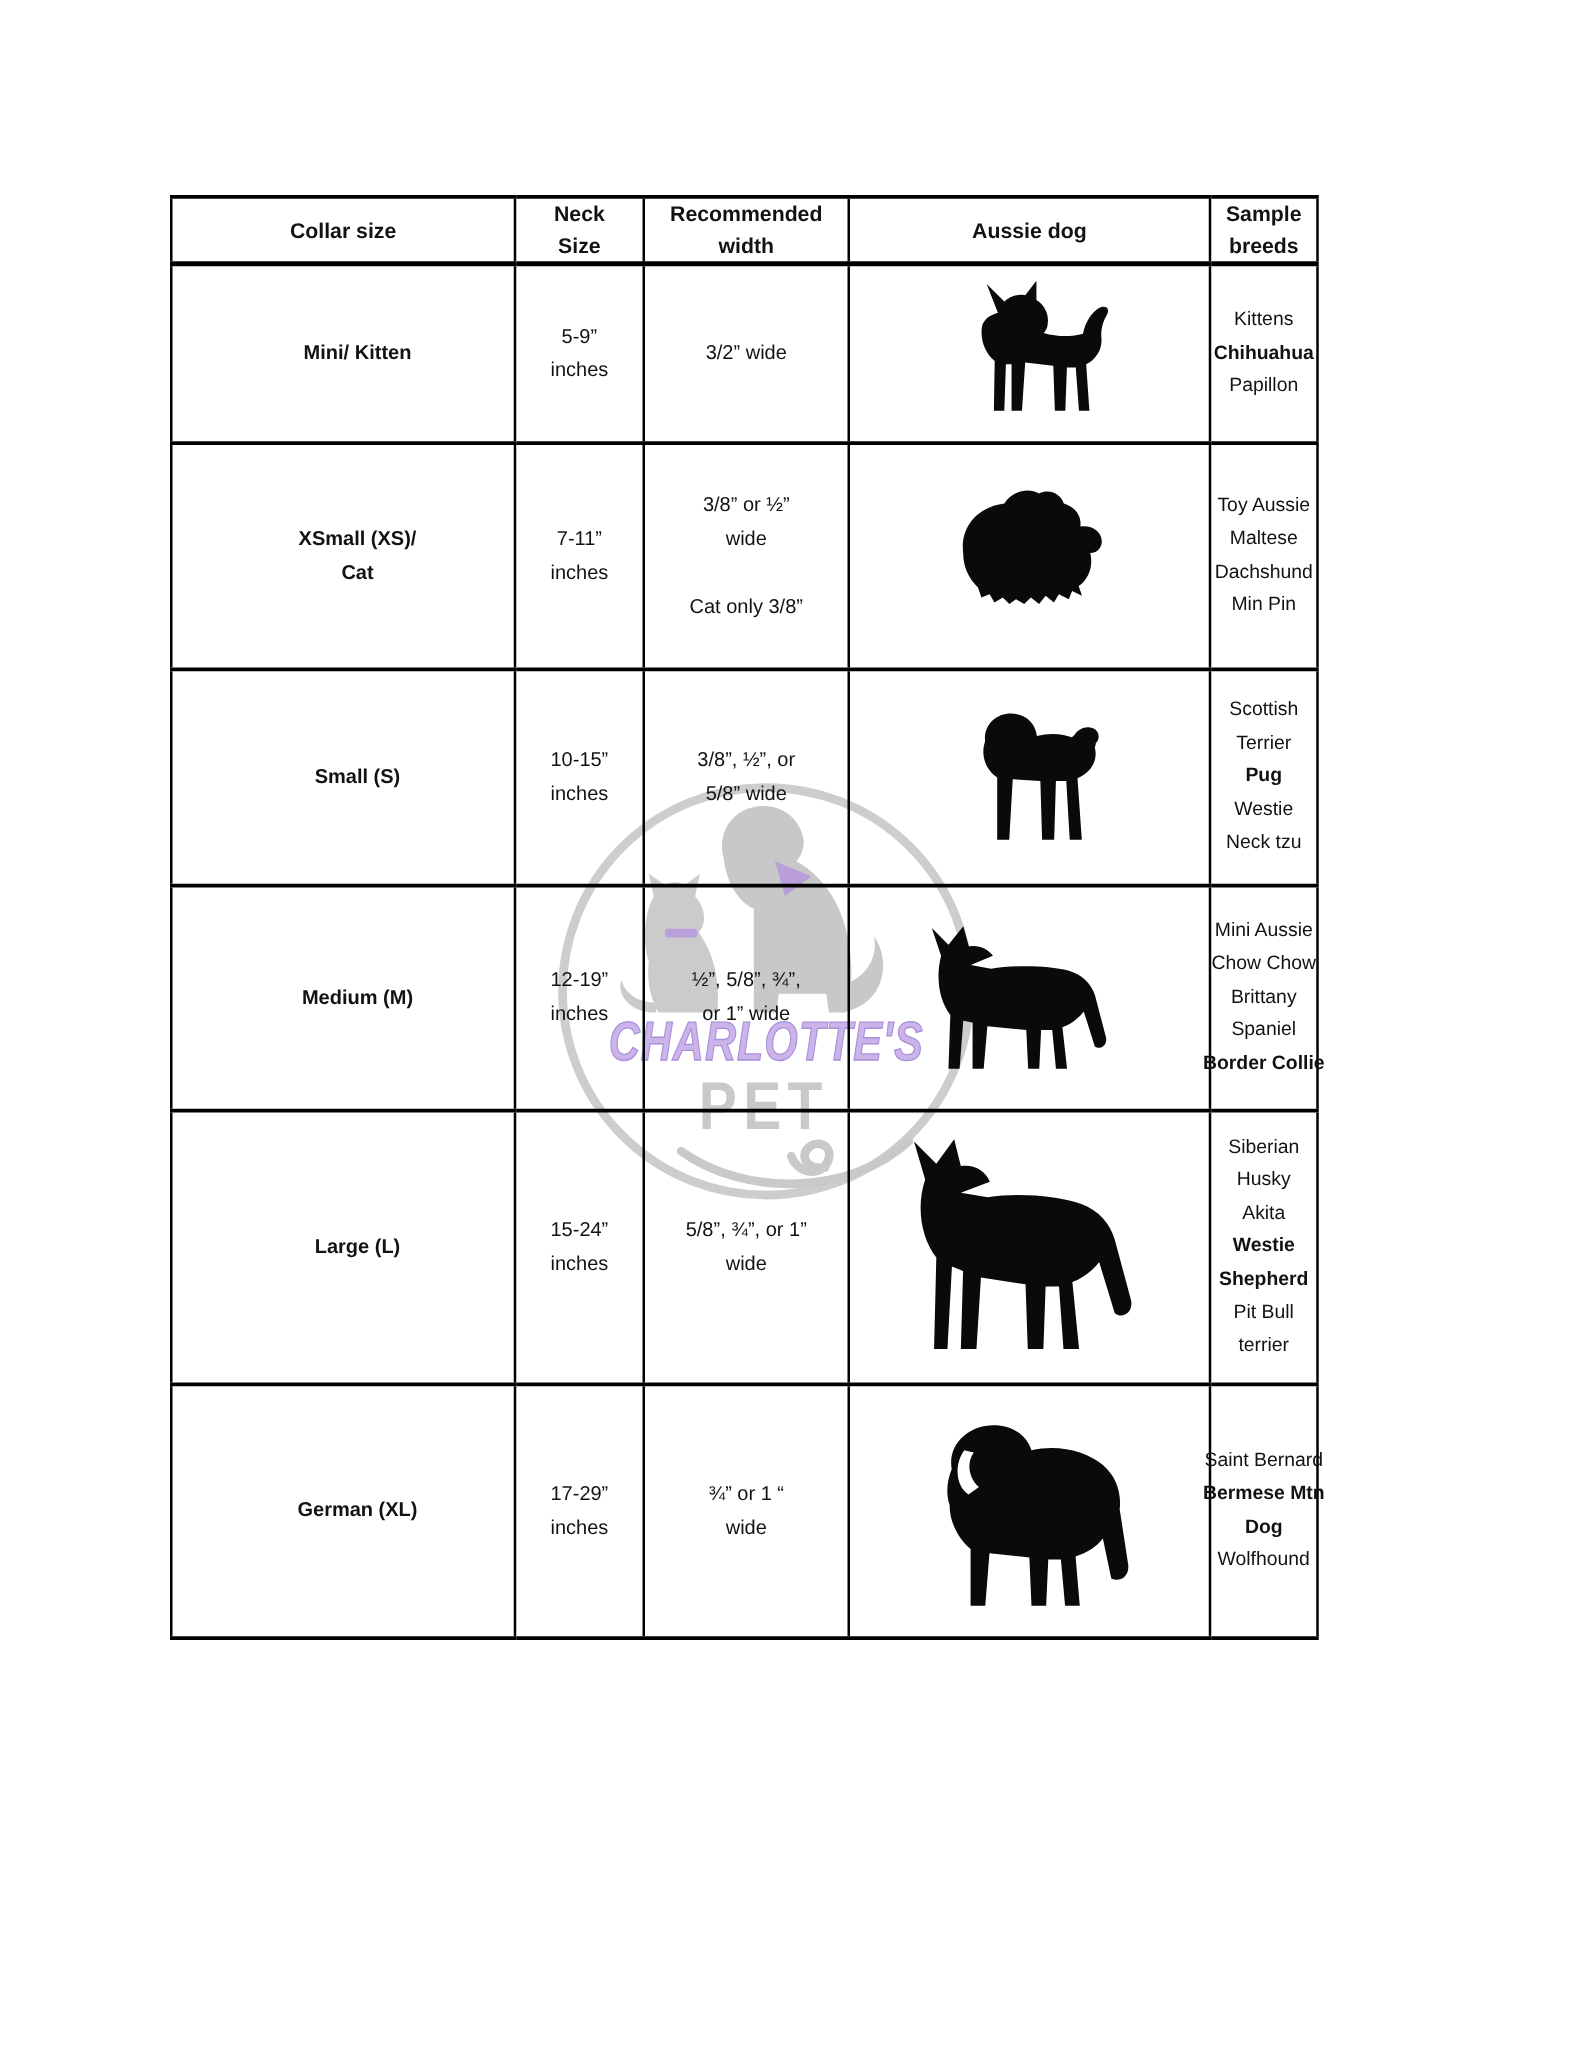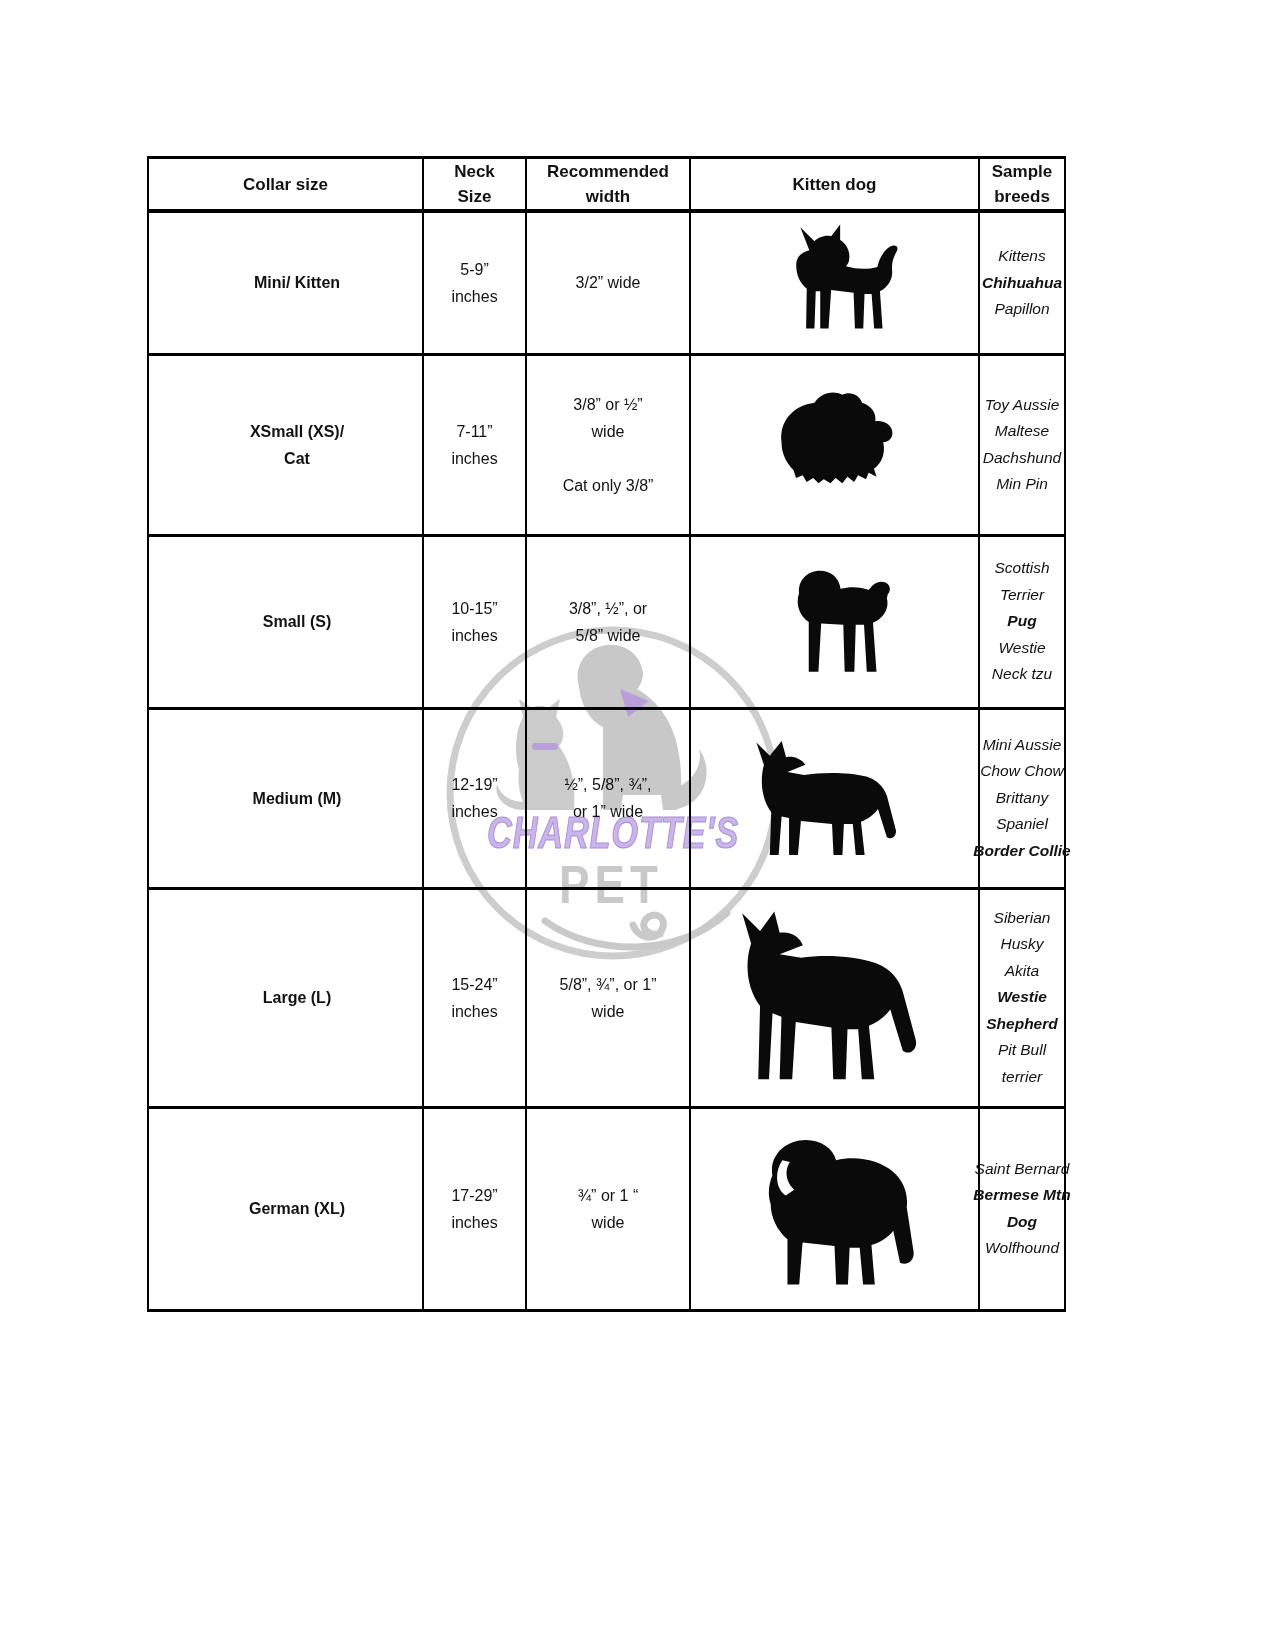--- a/index.html
+++ b/index.html
@@ -14,21 +14,21 @@
 
   
   .watermark {
     position:absolute; left:427px; top:605px;
     width:380px; height:390px;
     z-index:0; pointer-events:none;
   }
 
   
   table.chart {
-    position:absolute; left:147px; top:156px;
+    position:absolute; left:136px; top:156px;
     width:917px;
     border-collapse:collapse;
     table-layout:fixed;
     z-index:1;
     background:transparent;
   }
   table.chart th, table.chart td {
     border:2px solid #000;
     border-top-width:3px; border-bottom-width:3px;
     vertical-align:middle;
@@ -45,21 +45,21 @@
   }
   td.c-size { font-weight:bold; font-size:16px; line-height:27px; white-space:pre-line;padding-left:23px; }
   td.c-neck, td.c-width { font-size:16px; line-height:27px; white-space:pre-line; }
   td.c-dog { padding:0; }
   td.c-dog .dogwrap { display:flex; align-items:center; justify-content:center; height:100%; }
   td.c-breeds { font-size:15.5px; padding:0; }
   .breeds-wrap {
     display:flex; flex-direction:column;
     align-items:center; justify-content:center;
   }
-  .breed-line { white-space:nowrap; line-height:26.5px;font-style:italic; }
+  .breed-line { white-space:nowrap; line-height:26.5px; }
   .breed-line.bold { font-weight:bold; }
   svg.dog-svg { display:block; }
 </style>
 </head>
 <body>
 
 <div class="page">
 
   <svg class="watermark" viewBox="0 0 380 390" aria-hidden="true">
     <circle cx="186" cy="188" r="163" fill="none" stroke="#cdcdcd" stroke-width="7"></circle>
@@ -85,21 +85,21 @@
         <col style="width:289px">
         <col style="width:86px">
     </colgroup>
     <thead>
       <tr>
         <th>Collar size</th>
         <th>Neck
 Size</th>
         <th>Recommended
 width</th>
-        <th>Kitten dog</th>
+        <th>Aussie dog</th>
         <th>Sample
 breeds</th>
       </tr>
     </thead>
     <tbody id="tbody">
         <tr style="height: 143px;">
           <td class="c-size">Mini/ Kitten</td>
           <td class="c-neck">5-9”
 inches</td>
           <td class="c-width">3/2” wide</td>

